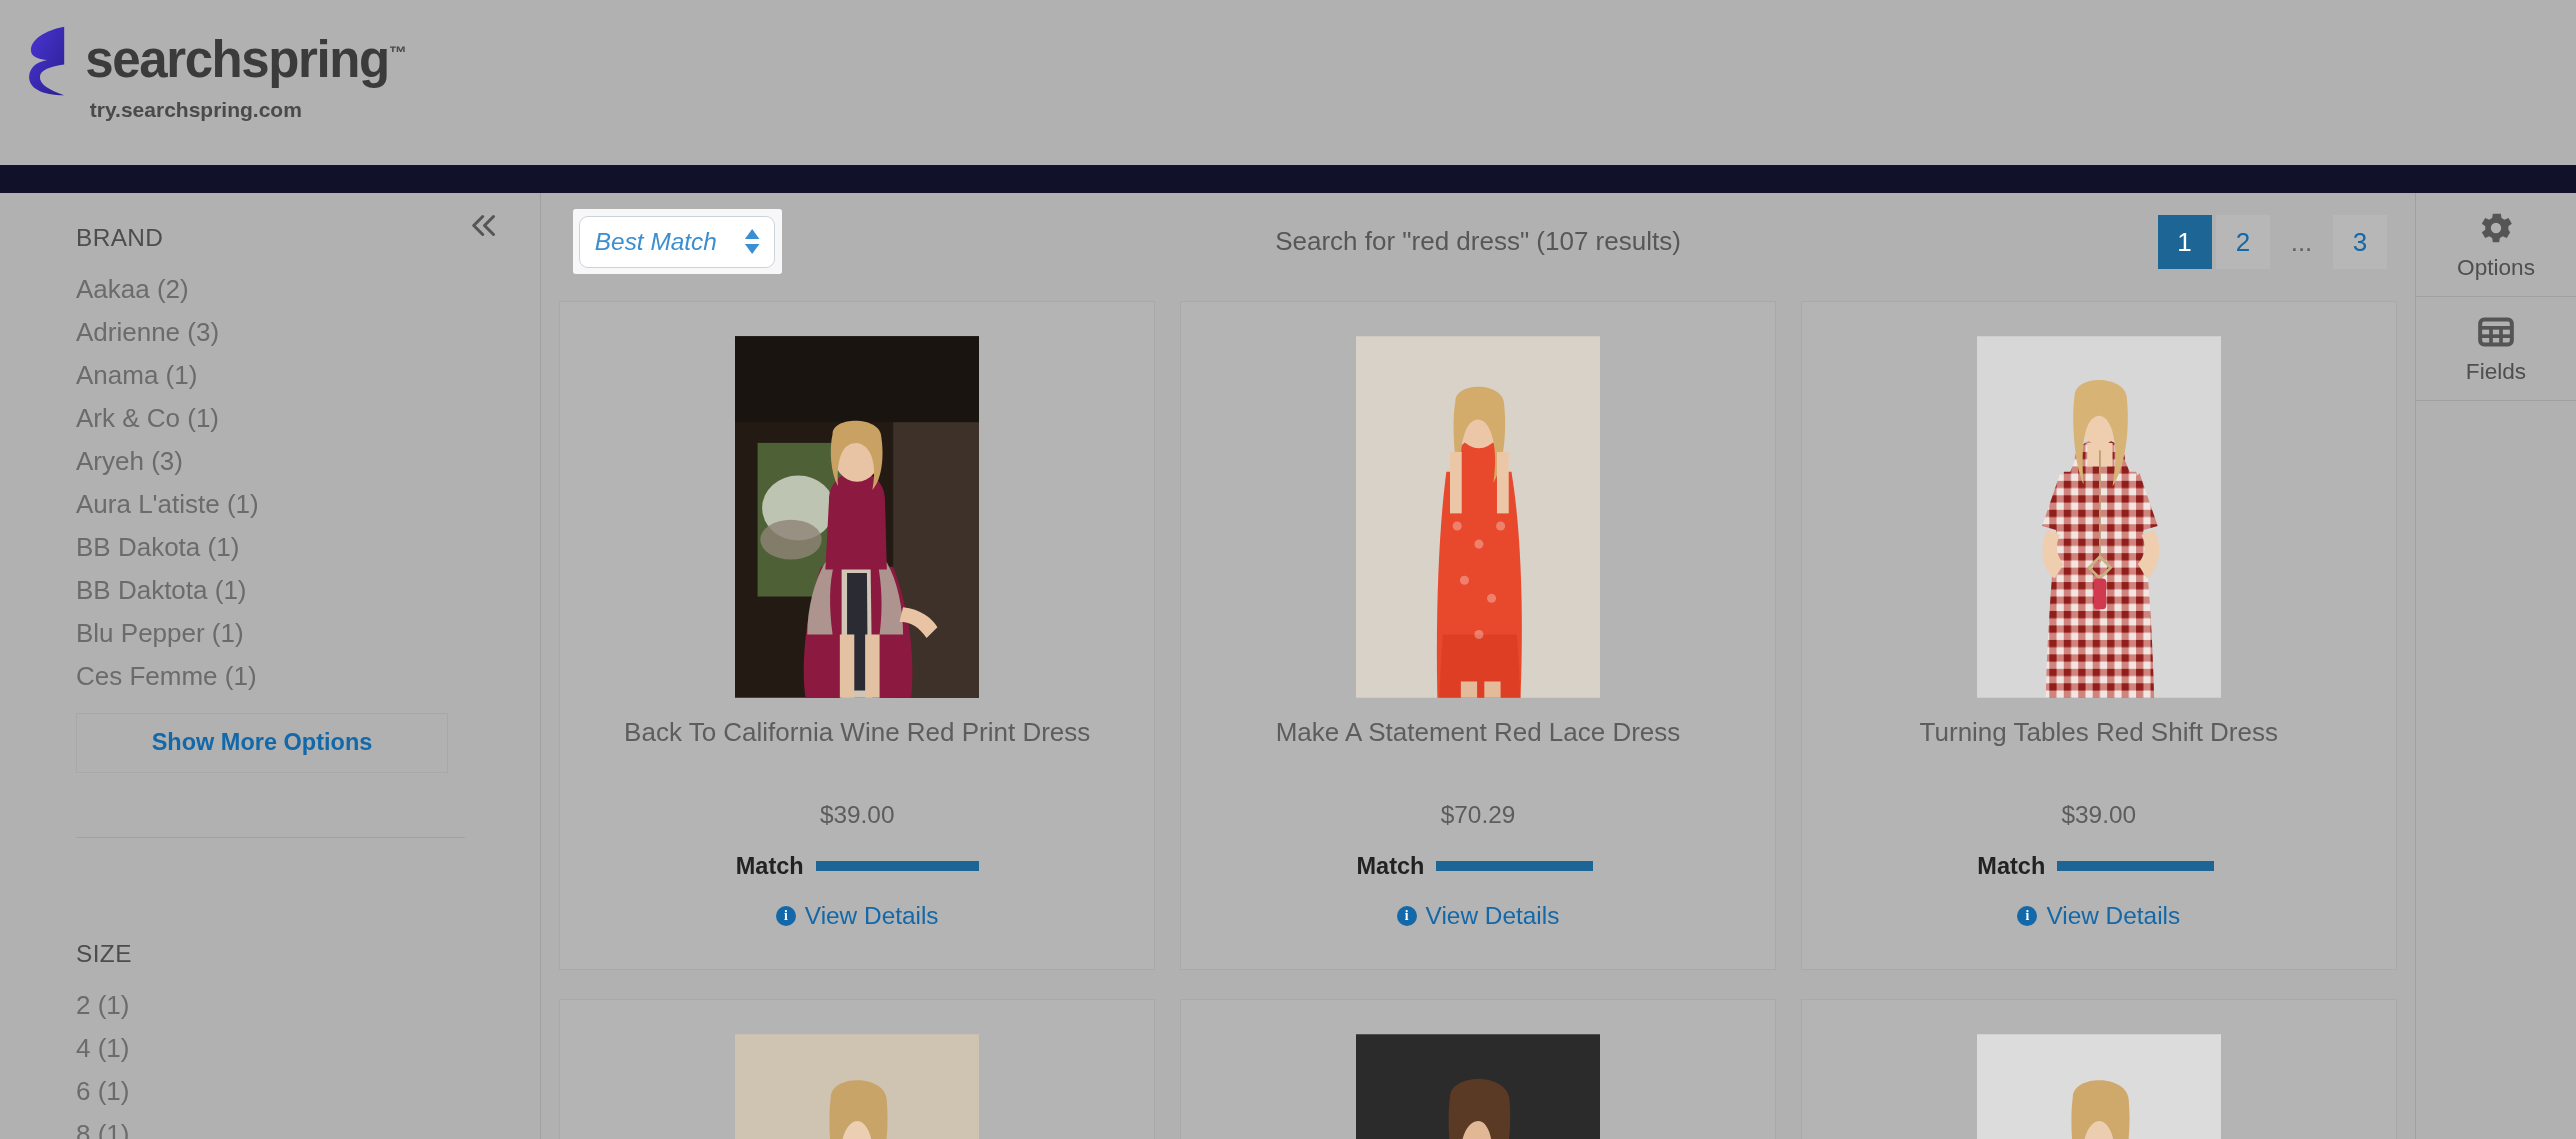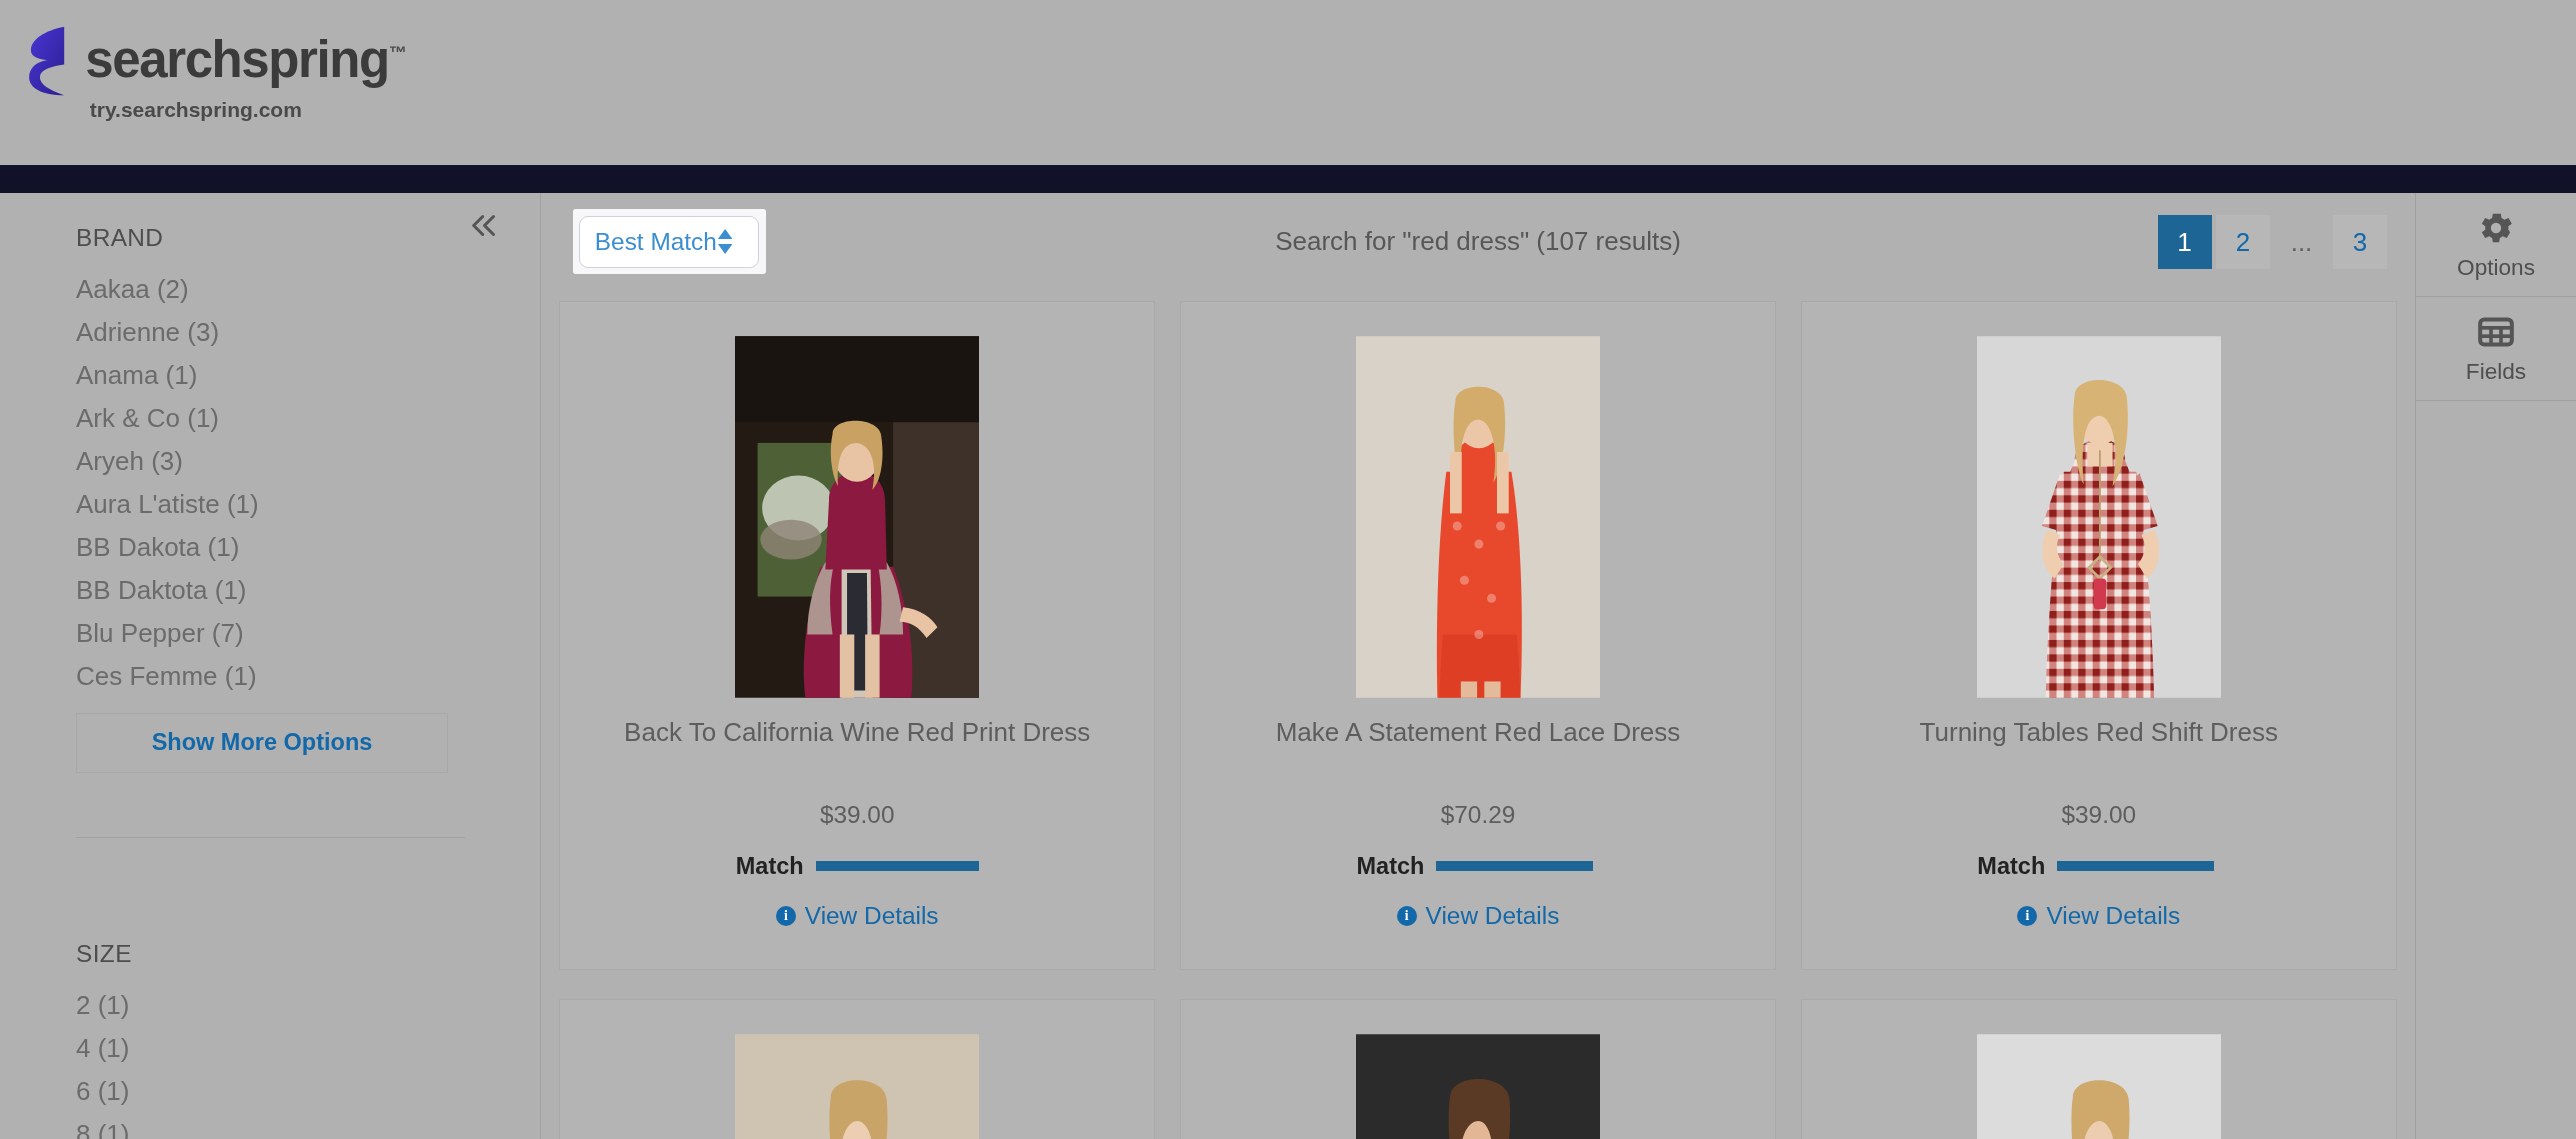--- a/index.html
+++ b/index.html
@@ -93,26 +93,27 @@
   .content {
     position: absolute; left: 541px; top: 0; right: 161px; height: 946px;
     overflow: hidden;
   }
   .toolbar { position: relative; height: 108px; }
   .sort-wrap {
     position: absolute; left: 32px; top: 16.3px;
     background: #f7f7f9; padding: 6.3px; border-radius: 2.7px;
   }
   .sort-select {
-    width: 180px; height: 52px; border-radius: 9px;
+    width: 196px; height: 52px; border-radius: 9px;
     background: #fff; border: 0.9px solid #cdd3da;
     color: #3b8ed0; font-size: 24.4px;
     padding: 0 14.5px; display: flex; align-items: center;
-    justify-content: flex-start; cursor: pointer;
+    justify-content: space-between; cursor: pointer;
     font-family: "Liberation Sans", sans-serif;
+    font-style: italic;
   }
   .sort-arrows { display: flex; flex-direction: column; gap: 3.6px; }
   .results-label {
     position: absolute; left: 0; right: 0; top: 33px;
     text-align: center; font-size: 26px; color: #575757;
   }
   .pagination {
     position: absolute; right: 23.5px; top: 22px;
     display: flex; align-items: stretch; height: 54px;
   }
@@ -217,21 +218,21 @@
     <div class="facet" style="top:31px;">
       <div class="facet-title">BRAND</div>
       <div class="facet-item">Aakaa (2)</div>
       <div class="facet-item">Adrienne (3)</div>
       <div class="facet-item">Anama (1)</div>
       <div class="facet-item">Ark &amp; Co (1)</div>
       <div class="facet-item">Aryeh (3)</div>
       <div class="facet-item">Aura L'atiste (1)</div>
       <div class="facet-item">BB Dakota (1)</div>
       <div class="facet-item">BB Daktota (1)</div>
-      <div class="facet-item">Blu Pepper (7)</div>
+      <div class="facet-item">Blu Pepper (1)</div>
       <div class="facet-item">Ces Femme (1)</div>
       <div class="show-more">Show More Options</div>
     </div>
 
     <div class="facet-divider" style="top:644px;"></div>
 
     <div class="facet" style="top:747px;">
       <div class="facet-title">SIZE</div>
       <div class="facet-item">2 (1)</div>
       <div class="facet-item">4 (1)</div>

